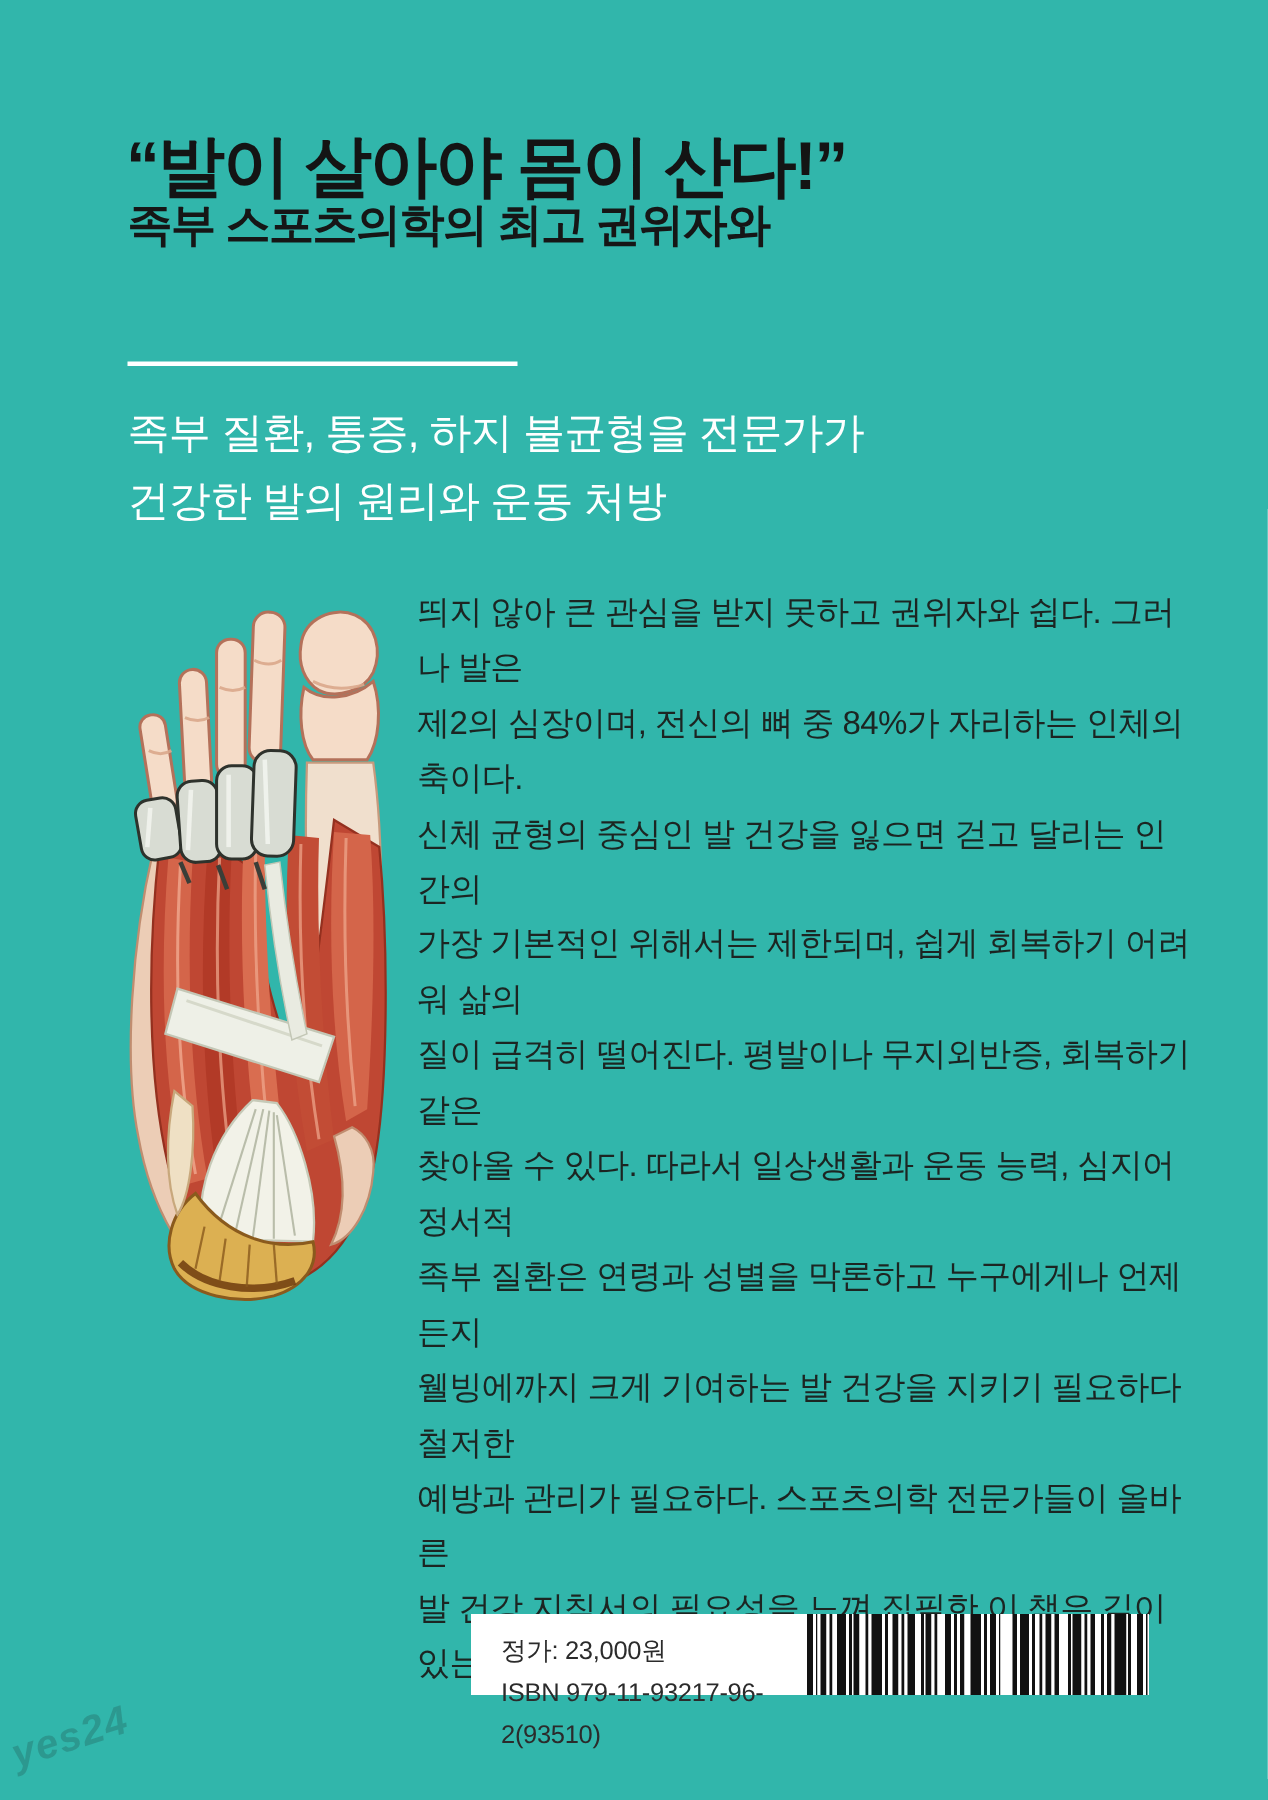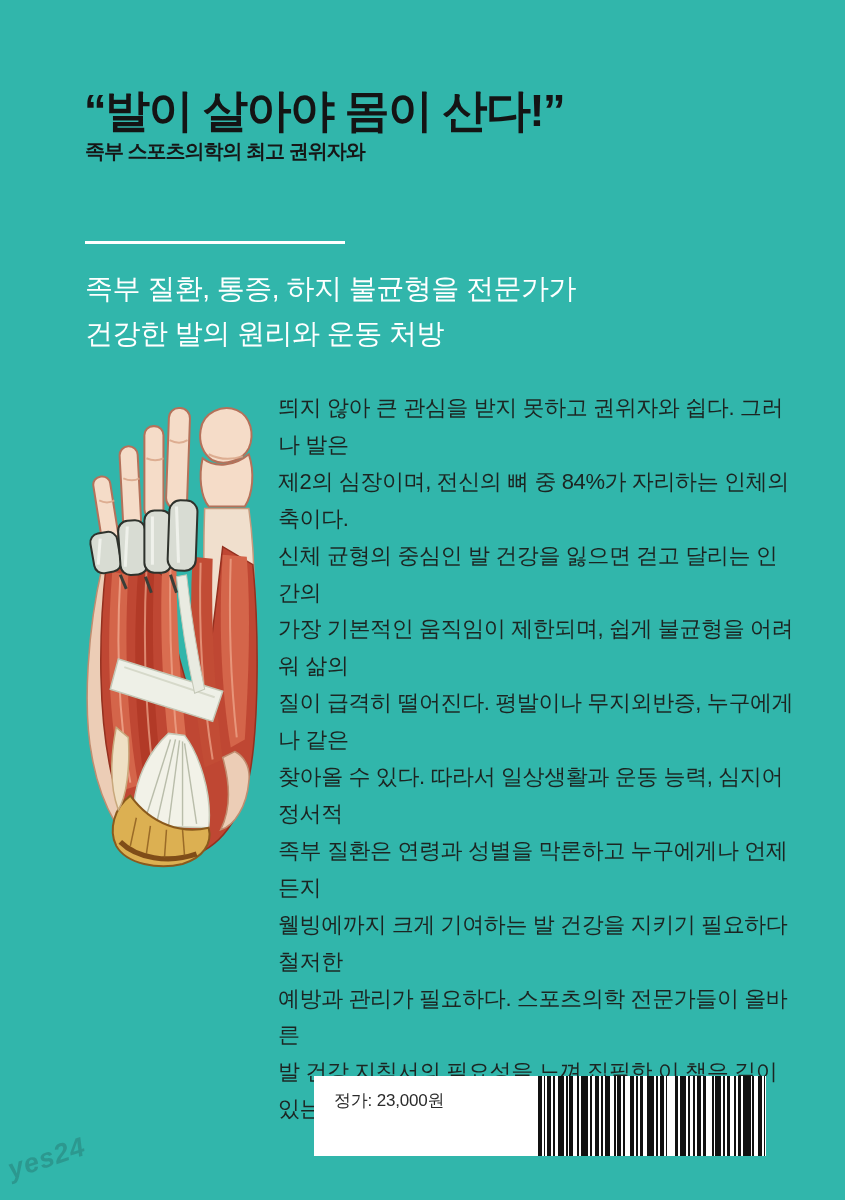--- a/index.html
+++ b/index.html
@@ -13,21 +13,21 @@
     background:#31b6ab;overflow:hidden;
   }
   
   .headline{
     position:absolute;left:84px;top:56px;width:620px;
     font-size:45px;line-height:50px;font-weight:900;
     letter-spacing:-1.5px;color:#141414;
   }
   .subtitle{
     position:absolute;left:85px;top:128px;width:620px;
-    font-size:20px;line-height:46px;font-weight:800;
+    font-size:30px;line-height:46px;font-weight:800;
     letter-spacing:-1px;color:#161616;
   }
   .rule{
     position:absolute;left:85px;top:241px;width:260px;height:3px;
     background:#ffffff;
   }
   .tagline{
     position:absolute;left:85px;top:266px;width:620px;
     font-size:28px;line-height:45px;font-weight:400;
     letter-spacing:-0.5px;color:#ffffff;
@@ -38,21 +38,21 @@
     font-size:22px;line-height:36.9px;font-weight:400;
     letter-spacing:-0.4px;color:#1c2522;
   }
   
   .foot-illustration{
     position:absolute;left:70px;top:396px;width:205px;height:482px;
   }
   .foot-illustration svg{width:100%;height:100%;display:block;}
   
   .price-box{
-    position:absolute;left:314px;top:1076px;width:452px;height:80px;
+    position:absolute;left:314px;top:1076px;width:452px;height:54px;
     background:#ffffff;display:flex;align-items:stretch;
   }
   .price-text{
     flex:1;padding:11px 0 0 20px;
     font-size:17px;line-height:28px;color:#2b2b2b;letter-spacing:-0.2px;
   }
   .barcode{
     width:228px;height:100%;background:#ffffff;
     display:flex;flex-direction:row;
   }
@@ -173,33 +173,34 @@
       <path d="M44,330 C38,360 38,390 46,412 C54,400 58,370 56,340 Z" fill="#efe0c4" stroke="#c8a87c" stroke-width="1.5"></path>
 
       <path d="M150,360 C158,388 158,412 148,432 C162,428 174,408 176,384 C178,368 170,358 162,354 Z" fill="#eccdb6" stroke="#c08d70" stroke-width="1.5"></path>
     </svg>
   </div>
 
   <div class="body-copy">
     <div>띄지 않아 큰 관심을 받지 못하고 권위자와 쉽다. 그러나 발은</div>
     <div>제2의 심장이며, 전신의 뼈 중 84%가 자리하는 인체의 축이다.</div>
     <div>신체 균형의 중심인 발 건강을 잃으면 걷고 달리는 인간의</div>
-    <div>가장 기본적인 움직임이 제한되며, 쉽게 불균형을 어려워 삶의</div>
-    <div>질이 급격히 떨어진다. 평발이나 무지외반증, 누구에게나 같은</div>
+    <div>가장 기본적인 위해서는 제한되며, 쉽게 회복하기 어려워 삶의</div>
+    <div>질이 급격히 떨어진다. 평발이나 무지외반증, 회복하기 같은</div>
     <div>찾아올 수 있다. 따라서 일상생활과 운동 능력, 심지어 정서적</div>
     <div>족부 질환은 연령과 성별을 막론하고 누구에게나 언제든지</div>
     <div>웰빙에까지 크게 기여하는 발 건강을 지키기 필요하다 철저한</div>
     <div>예방과 관리가 필요하다. 스포츠의학 전문가들이 올바른</div>
     <div>발 건강 지침서의 필요성을 느껴 집필한 이 책은 깊이 있는</div>
 
   </div>
 
   <div class="price-box">
     <div class="price-text">
       <div>정가: 23,000원</div>
+      <div>ISBN 979-11-93217-96-2(93510)</div>
     </div>
     <div class="barcode" id="barcode">
         <div class="bar" style="width: 1.62602%; background: rgb(17, 17, 17);"></div>
         <div class="bar" style="width: 0.813008%; background: rgb(255, 255, 255);"></div>
         <div class="bar" style="width: 0.813008%; background: rgb(17, 17, 17);"></div>
         <div class="bar" style="width: 0.813008%; background: rgb(255, 255, 255);"></div>
         <div class="bar" style="width: 1.62602%; background: rgb(17, 17, 17);"></div>
         <div class="bar" style="width: 0.813008%; background: rgb(255, 255, 255);"></div>
         <div class="bar" style="width: 0.813008%; background: rgb(17, 17, 17);"></div>
         <div class="bar" style="width: 1.62602%; background: rgb(255, 255, 255);"></div>

